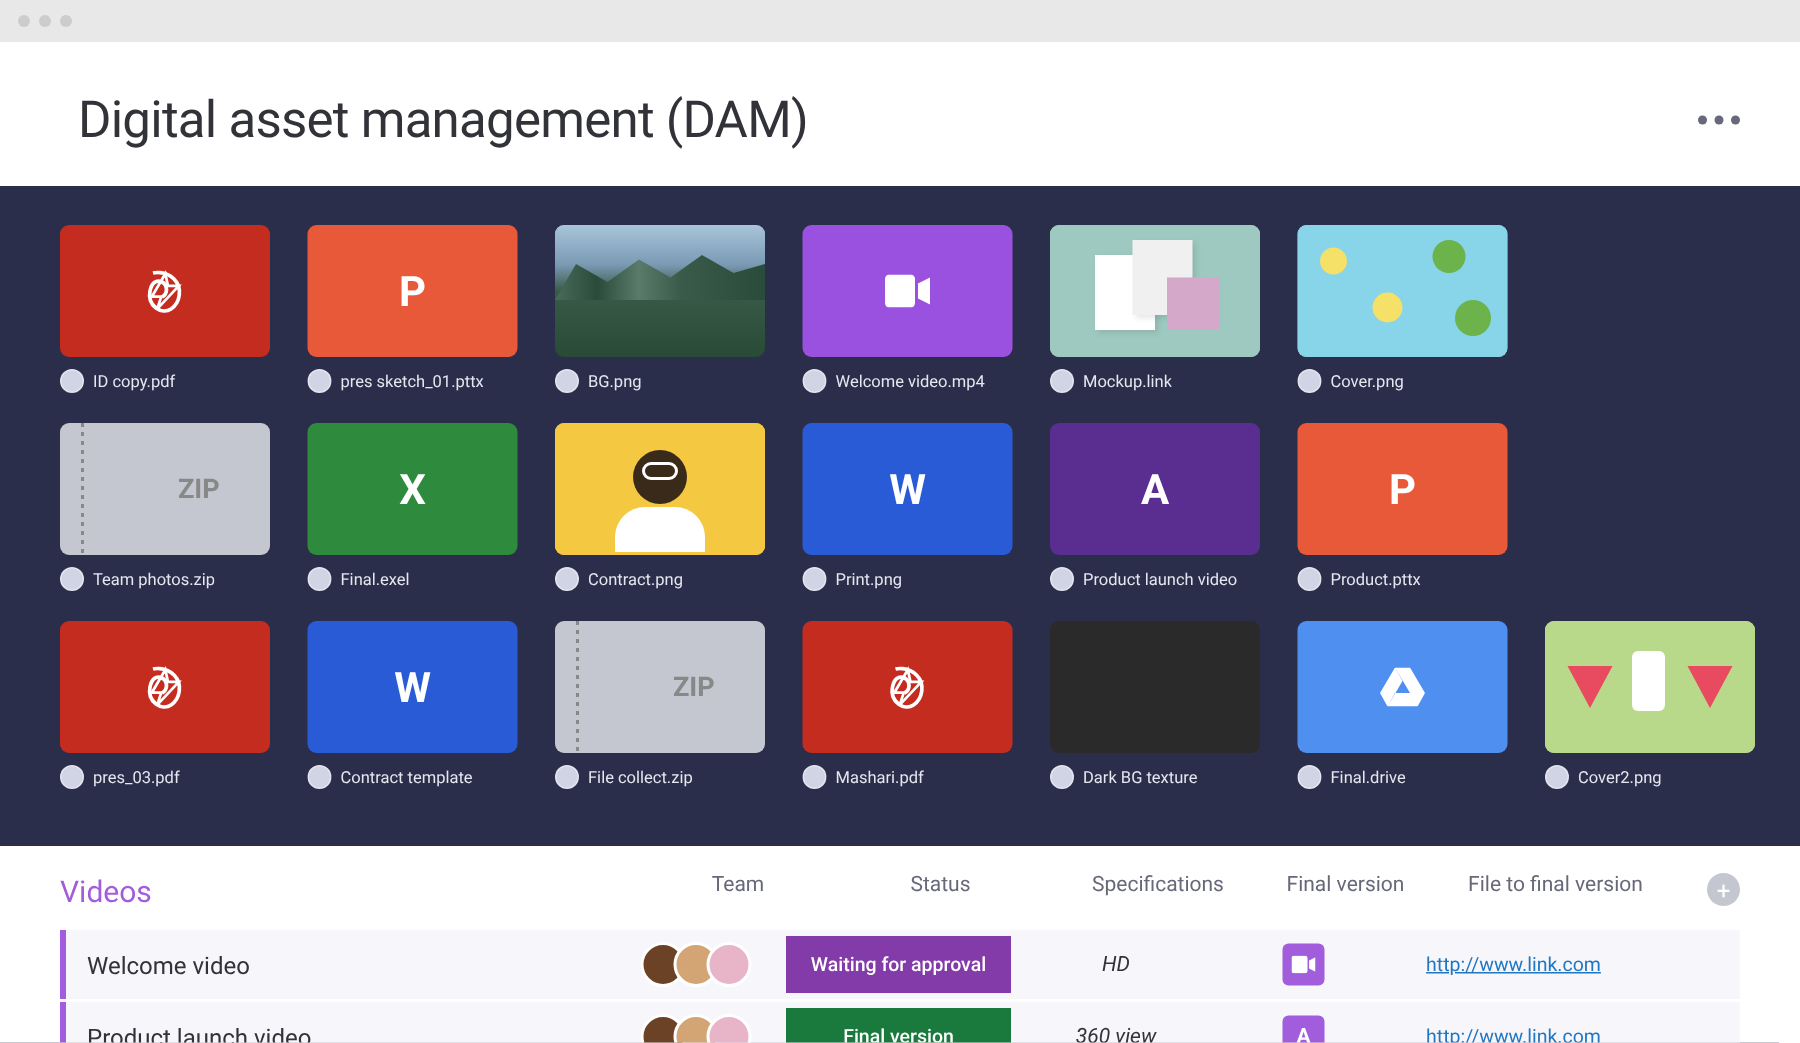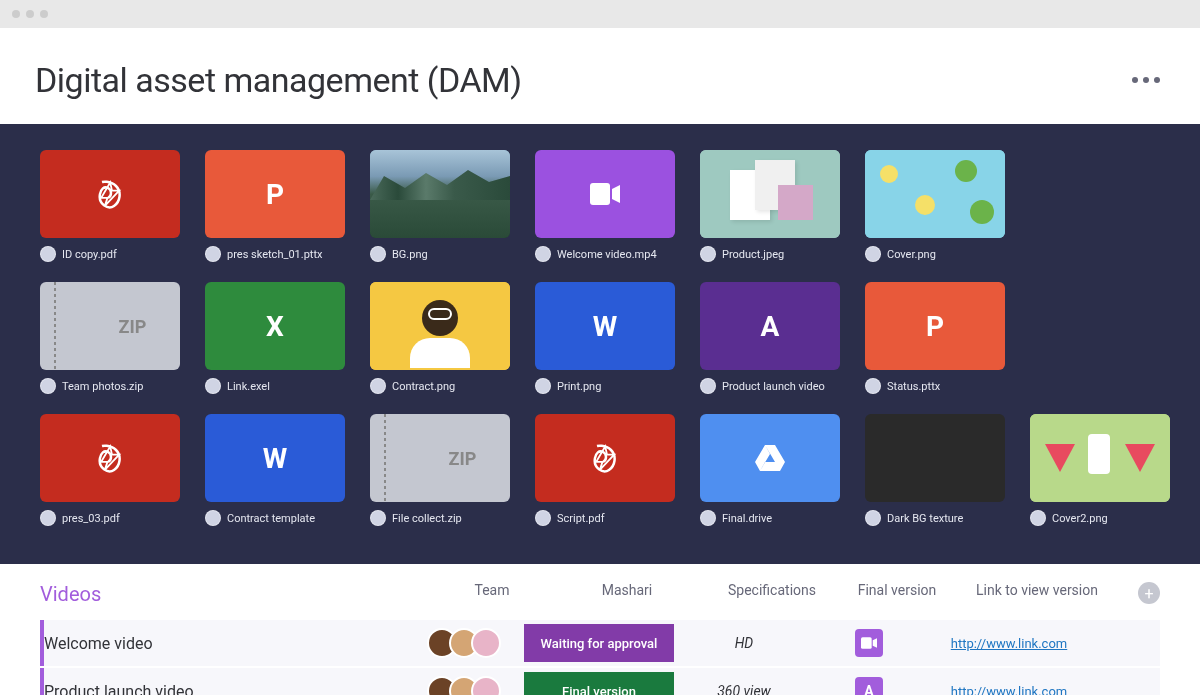--- a/index.html
+++ b/index.html
@@ -1,21 +1,21 @@
 <!DOCTYPE html>
 <html><head>
 <meta charset="utf-8">
 <style>
 * { margin: 0; padding: 0; box-sizing: border-box; }
 body { font-family: -apple-system, BlinkMacSystemFont, "Segoe UI", Roboto, sans-serif; background: #f5f6f8; width: 1200px; height: 695px; overflow: hidden; }
 
 .chrome-bar { height: 28px; background: #e8e8e8; display: flex; align-items: center; padding-left: 12px; gap: 6px; }
 .chrome-dot { width: 8px; height: 8px; border-radius: 50%; background: #ccc; }
 
-.header { background: #fff; padding: 32px 40px 24px 35px; display: flex; justify-content: space-between; align-items: center; }
+.header { background: #fff; padding: 32px 40px 24px 52px; display: flex; justify-content: space-between; align-items: center; }
 .header h1 { font-size: 34px; font-weight: 400; color: #323338; letter-spacing: -0.5px; }
 .more-dots { display: flex; gap: 5px; }
 .more-dots span { width: 6px; height: 6px; border-radius: 50%; background: #676879; }
 
 .gallery { background: #2b2e4a; padding: 26px 40px 18px 40px; }
 .gallery-row { display: flex; gap: 25px; margin-bottom: 8px; }
 .asset { width: 140px; }
 .thumb { width: 140px; height: 88px; border-radius: 6px; display: flex; align-items: center; justify-content: center; position: relative; overflow: hidden; }
 .thumb-label { font-size: 28px; font-weight: 700; color: #fff; }
 .caption { display: flex; align-items: center; gap: 6px; margin-top: 8px; margin-bottom: 12px; }
@@ -48,21 +48,21 @@
 .icon-drive { width: 30px; height: 26px; }
 
 .videos-section { background: #fff; padding: 18px 40px 0 40px; }
 .section-header { display: flex; align-items: flex-start; margin-bottom: 14px; }
 .section-title { font-size: 20px; color: #a25ddc; font-weight: 400; }
 .col-headers { display: flex; margin-left: auto; }
 .col-head { font-size: 14px; color: #676879; text-align: center; }
 .add-btn { width: 22px; height: 22px; border-radius: 50%; background: #c5c7d0; color: #fff; display: flex; align-items: center; justify-content: center; font-size: 16px; margin-left: 16px; }
 
 .video-row { display: flex; align-items: center; height: 46px; border-left: 4px solid #a25ddc; background: #f7f7fb; margin-bottom: 2px; }
-.row-name { font-size: 16px; color: #323338; padding-left: 0; width: 360px; }
+.row-name { font-size: 16px; color: #323338; padding-left: 14px; width: 360px; }
 .cell { display: flex; align-items: flex-start; justify-content: center; border-radius: 10px; }
 .team-avatars { display: flex; }
 .team-avatars .tav { width: 30px; height: 30px; border-radius: 50%; border: 2px solid #fff; margin-left: -8px; }
 .tav:first-child { margin-left: 0; }
 .tav1 { background: #6b4226; }
 .tav2 { background: #d4a574; }
 .tav3 { background: #e8b4c8; }
 .status-pill { width: 150px; height: 38px; display: flex; align-items: center; justify-content: center; color: #fff; font-size: 13px; font-weight: 500; }
 .status-purple { background: #823ba8; }
 .status-green { background: #1a7a3e; }
@@ -144,21 +144,21 @@
       <div class="asset">
         <div class="thumb scene-mockup">
           <div style="position:absolute;inset:0;background:#9ec9c0;">
             <div style="position:absolute;left:30px;top:20px;width:40px;height:50px;background:#fff;box-shadow:2px 2px 4px rgba(0,0,0,0.1)"></div>
             <div style="position:absolute;left:55px;top:10px;width:40px;height:50px;background:#f0f0f0;box-shadow:2px 2px 4px rgba(0,0,0,0.1)"></div>
             <div style="position:absolute;left:78px;top:35px;width:35px;height:35px;background:#d4a8c8;"></div>
           </div>
         </div>
         <div class="caption">
           <div class="avatar"></div>
-          <span class="caption-text">Product.jpeg</span>
+          <span class="caption-text">Mockup.link</span>
         </div>
       </div>
       <div class="asset">
         <div class="thumb scene-cover">
           <div style="position:absolute;inset:0;background:#88d4e8;">
             <div style="position:absolute;left:15px;top:15px;width:18px;height:18px;border-radius:50%;background:#f5e068"></div>
             <div style="position:absolute;left:90px;top:10px;width:22px;height:22px;border-radius:50%;background:#6bb34a"></div>
             <div style="position:absolute;left:50px;top:45px;width:20px;height:20px;border-radius:50%;background:#f5e068"></div>
             <div style="position:absolute;left:105px;top:50px;width:24px;height:24px;border-radius:50%;background:#6bb34a"></div>
           </div>
@@ -179,21 +179,21 @@
           <div class="avatar"></div>
           <span class="caption-text">Team photos.zip</span>
         </div>
       </div>
       <div class="asset">
         <div class="thumb bg-green">
           <span class="thumb-label">X</span>
         </div>
         <div class="caption">
           <div class="avatar"></div>
-          <span class="caption-text">Link.exel</span>
+          <span class="caption-text">Final.exel</span>
         </div>
       </div>
       <div class="asset">
         <div class="thumb scene-portrait">
           <div style="position:absolute;inset:0;background:#f5c842;display:flex;align-items:flex-end;justify-content:center;">
             <div style="width:70px;height:70px;">
               <div style="width:36px;height:36px;border-radius:50%;background:#3a2a1a;margin:0 auto;position:relative;">
                 <div style="position:absolute;top:8px;left:6px;width:24px;height:12px;border:2px solid #fff;border-radius:6px;"></div>
               </div>
               <div style="width:60px;height:30px;background:#fff;border-radius:20px 20px 0 0;margin:2px auto 0;"></div>
@@ -222,21 +222,21 @@
           <div class="avatar"></div>
           <span class="caption-text">Product launch video</span>
         </div>
       </div>
       <div class="asset">
         <div class="thumb bg-orange">
           <span class="thumb-label">P</span>
         </div>
         <div class="caption">
           <div class="avatar"></div>
-          <span class="caption-text">Status.pttx</span>
+          <span class="caption-text">Product.pttx</span>
         </div>
       </div>
     </div>
     <div class="gallery-row">
       <div class="asset">
         <div class="thumb bg-red">
           <svg class="icon-pdf" viewBox="0 0 32 32">
             <path fill="none" stroke="#fff" stroke-width="2" d="M16 3 L6 20 L13 20 L10 29 L26 12 L18 12 Z" transform="scale(0.9) translate(2,2)"></path>
             <path fill="none" stroke="#fff" stroke-width="2.5" d="M8 4 C8 4 16 2 22 8 C28 14 26 24 20 28 C14 32 4 26 6 16 C7 11 10 8 14 10 C18 12 18 18 14 20"></path>
           </svg>
@@ -267,39 +267,39 @@
       </div>
       <div class="asset">
         <div class="thumb bg-red">
           <svg class="icon-pdf" viewBox="0 0 32 32">
             <path fill="none" stroke="#fff" stroke-width="2" d="M16 3 L6 20 L13 20 L10 29 L26 12 L18 12 Z" transform="scale(0.9) translate(2,2)"></path>
             <path fill="none" stroke="#fff" stroke-width="2.5" d="M8 4 C8 4 16 2 22 8 C28 14 26 24 20 28 C14 32 4 26 6 16 C7 11 10 8 14 10 C18 12 18 18 14 20"></path>
           </svg>
         </div>
         <div class="caption">
           <div class="avatar"></div>
-          <span class="caption-text">Script.pdf</span>
+          <span class="caption-text">Mashari.pdf</span>
+        </div>
+      </div>
+      <div class="asset">
+        <div class="thumb scene-dark"></div>
+        <div class="caption">
+          <div class="avatar"></div>
+          <span class="caption-text">Dark BG texture</span>
         </div>
       </div>
       <div class="asset">
         <div class="thumb bg-blue">
           <svg class="icon-drive" viewBox="0 0 30 26">
             <path d="M10 0 L20 0 L30 17 L20 17 Z M0 17 L10 0 L15 9 L5 26 Z M5 26 L25 26 L30 17 L10 17 Z" fill="#fff"></path>
           </svg>
         </div>
         <div class="caption">
           <div class="avatar"></div>
           <span class="caption-text">Final.drive</span>
-        </div>
-      </div>
-      <div class="asset">
-        <div class="thumb scene-dark"></div>
-        <div class="caption">
-          <div class="avatar"></div>
-          <span class="caption-text">Dark BG texture</span>
         </div>
       </div>
       <div class="asset">
         <div class="thumb scene-cover2">
           <div style="position:absolute;inset:0;background:#b8d98a;">
             <div style="position:absolute;left:15px;top:30px;width:0;height:0;border-left:15px solid transparent;border-right:15px solid transparent;border-top:28px solid #e84a5f;"></div>
             <div style="position:absolute;left:95px;top:30px;width:0;height:0;border-left:15px solid transparent;border-right:15px solid transparent;border-top:28px solid #e84a5f;"></div>
             <div style="position:absolute;left:58px;top:20px;width:22px;height:40px;background:#fff;border-radius:4px;"></div>
           </div>
         </div>
@@ -309,24 +309,24 @@
         </div>
       </div>
     </div>
   </div>
 
 <div class="videos-section">
   <div class="section-header">
     <div class="section-title">Videos</div>
     <div class="col-headers" id="col-headers">
         <div class="col-head col-team">Team</div>
-        <div class="col-head col-status">Mashari</div>
+        <div class="col-head col-status">Status</div>
         <div class="col-head col-spec">Specifications</div>
         <div class="col-head col-fv">Final version</div>
-        <div class="col-head col-link">Link to view version</div>
+        <div class="col-head col-link">File to final version</div>
       </div>
     <div class="add-btn">+</div>
   </div>
   <div id="video-rows">
       <div class="video-row">
         <div class="row-name">Welcome video</div>
         <div class="cell col-team">
           <div class="team-avatars">
             <div class="tav tav1"></div>
             <div class="tav tav2"></div>

